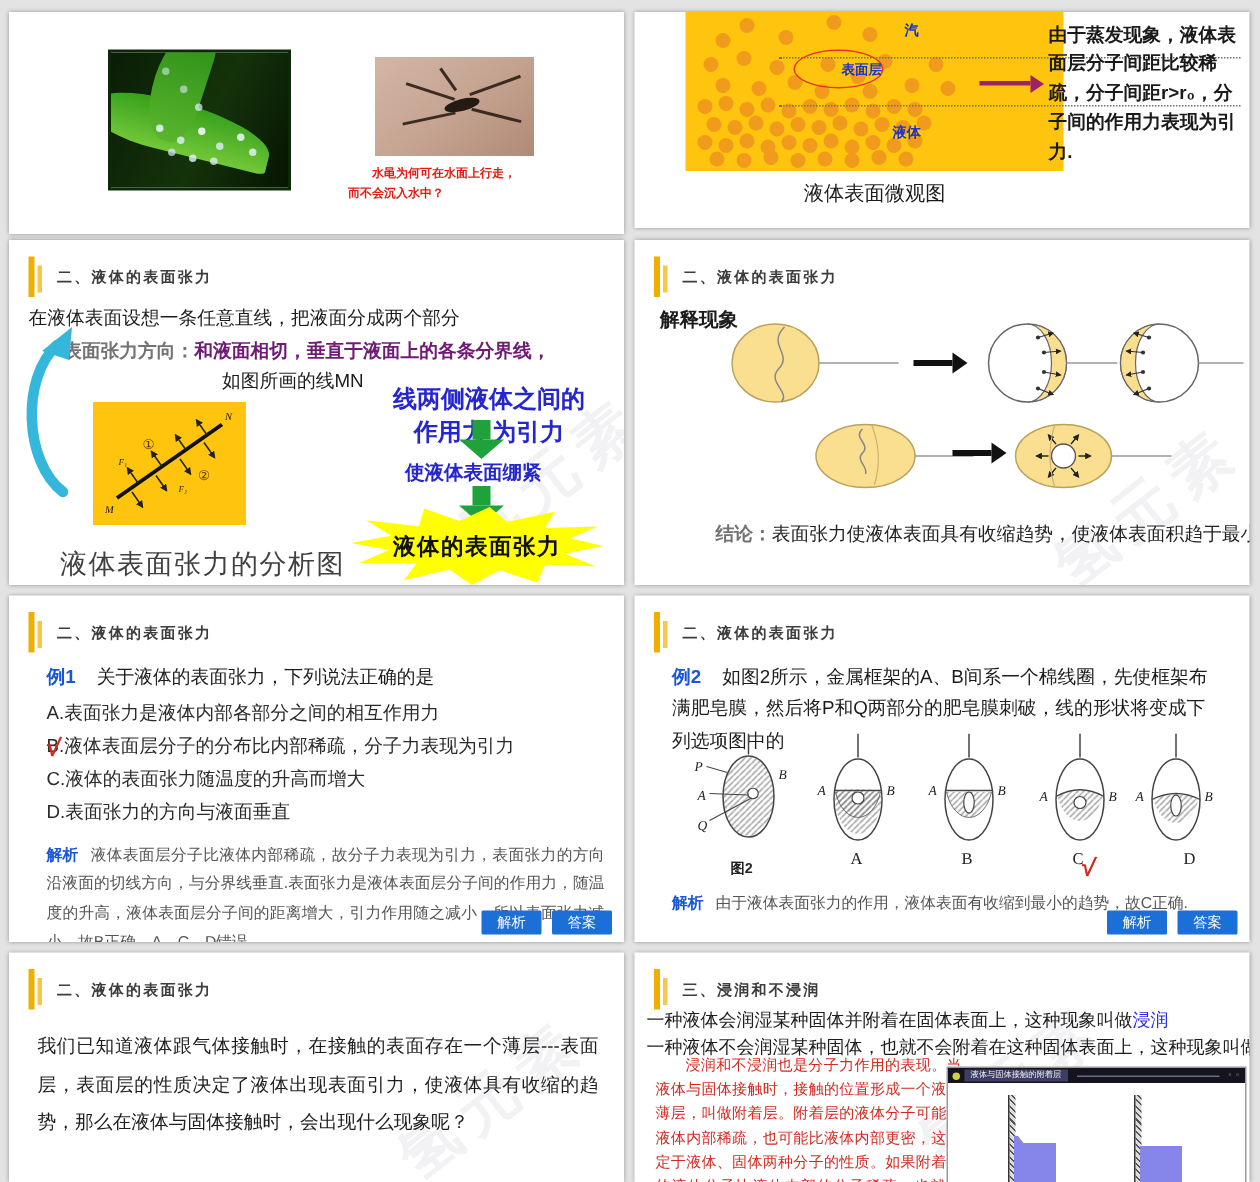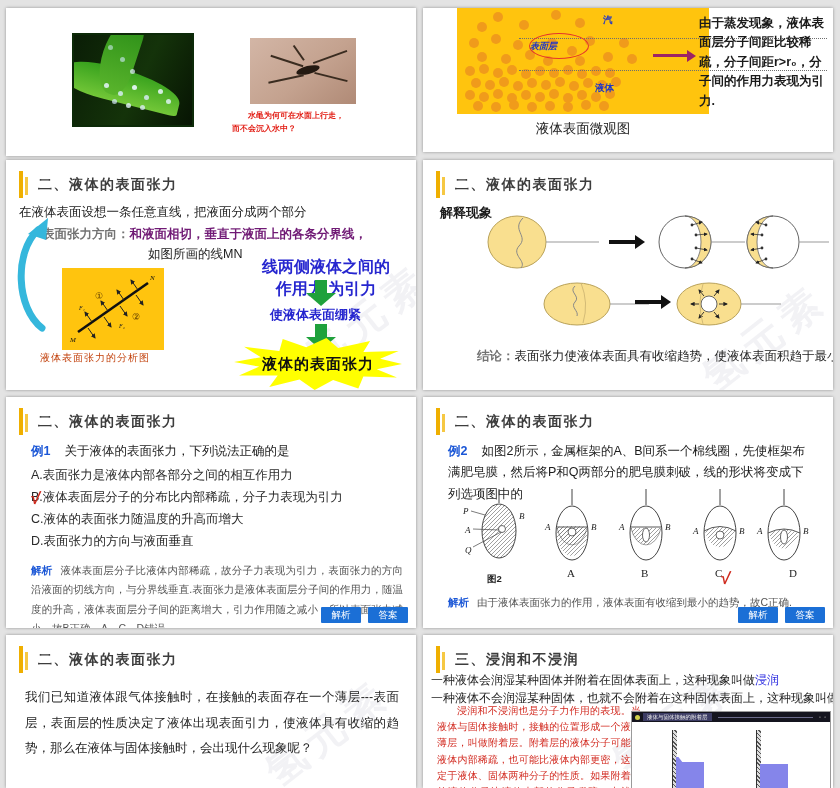--- a/index.html
+++ b/index.html
@@ -23,21 +23,21 @@
   #s8{left:423px;top:635px;height:153px}
 
   .wm{position:absolute;color:rgba(110,110,140,.09);font-size:40px;font-weight:bold;
       transform:rotate(-38deg);letter-spacing:8px;pointer-events:none;white-space:nowrap;}
 
   
   .shead{position:absolute;left:13px;top:11px;display:flex;align-items:center;}
   .bars{position:relative;width:10px;height:27px;margin-right:9px;}
   .bar-a{position:absolute;left:0;top:0;width:3.5px;height:27px;background:#EFAF00;}
   .bar-b{position:absolute;left:5.5px;top:6px;width:3.5px;height:18px;background:#F6C843;}
-  .stitle{font-size:14px;font-weight:bold;color:#3d3d3d;letter-spacing:1.5px;}
+  .stitle{font-size:10px;font-weight:bold;color:#3d3d3d;letter-spacing:1.5px;}
 
   
   .photo-leaf{position:absolute;left:66px;top:25px;width:118px;height:90px;
      background:#07160４;background:linear-gradient(115deg,#0a1d06 0%,#14330a 55%,#071403 100%);
      border:2px solid #0c2a08;overflow:hidden;}
   .leaf1{position:absolute;left:-12px;top:34px;width:120px;height:34px;background:linear-gradient(#35a01c,#73c738);
      border-radius:60% 100% 10% 60%;transform:rotate(14deg);}
   .leaf2{position:absolute;left:28px;top:-14px;width:34px;height:74px;background:linear-gradient(#2c8f18,#5ab52c);
      border-radius:80% 30% 60% 90%;transform:rotate(18deg);}
   .drops{position:absolute;left:0;top:0;width:5px;height:5px;border-radius:50%;background:transparent;
@@ -71,21 +71,21 @@
       50px 85px 0 #F09B1B,64px 82px 0 #F09B1B,78px 84px 0 #F09B1B,92px 81px 0 #F09B1B,106px 85px 0 #F09B1B,
       120px 82px 0 #F09B1B,134px 84px 0 #F09B1B,148px 81px 0 #F09B1B,16px 93px 0 #F09B1B,34px 94px 0 #F09B1B,
       52px 92px 0 #F09B1B,70px 94px 0 #F09B1B,88px 93px 0 #F09B1B,106px 94px 0 #F09B1B,124px 92px 0 #F09B1B,
       142px 93px 0 #F09B1B,12px 30px 0 #F09B1B,34px 26px 0 #F09B1B,56px 32px 0 #F09B1B,20px 44px 0 #F09B1B,
       44px 46px 0 #F09B1B,68px 42px 0 #F09B1B,90px 30px 0 #F09B1B,86px 48px 0 #F09B1B,110px 38px 0 #F09B1B,
       128px 28px 0 #F09B1B,118px 48px 0 #F09B1B,146px 44px 0 #F09B1B,162px 30px 0 #F09B1B,170px 46px 0 #F09B1B,
       36px 4px 0 #F09B1B,62px 12px 0 #F09B1B,94px 2px 0 #F09B1B,118px 10px 0 #F09B1B,20px 14px 0 #F09B1B;}
   .dl{position:absolute;left:96px;right:6px;border-top:1.5px dotted #6e6e6e;}
   .lbl-blue{position:absolute;color:#1f35c8;font-weight:bold;font-size:9.5px;}
   .surf-oval{position:absolute;left:106px;top:25px;width:58px;height:24px;border:1.5px solid #E5352B;
-     border-radius:50%;display:flex;align-items:center;justify-content:flex-start;font-style:italic;}
+     border-radius:50%;display:flex;align-items:center;justify-content:flex-end;}
   .surf-oval span{color:#1f35c8;font-weight:bold;font-size:9px;}
   .micro-cap{position:absolute;left:34px;top:112px;width:252px;text-align:center;font-size:13.5px;color:#1c1c1c;}
   .marrow{position:absolute;left:230px;top:46px;width:34px;height:3px;background:#9d2365;}
   .marrow:after{content:"";position:absolute;right:-9px;top:-4.5px;border-left:9px solid #9d2365;
      border-top:6px solid transparent;border-bottom:6px solid transparent;}
   .evap{position:absolute;left:276px;top:6px;width:130px;font-size:12.5px;font-weight:600;
      color:#1a1a1a;line-height:1.55;}
 
   
   .s3-intro{position:absolute;left:13px;top:44px;font-size:12.5px;color:#1c1c1c;}
@@ -98,21 +98,21 @@
   .garrow .stem{position:absolute;left:9px;top:0;width:12px;height:13px;background:#1FA13C;}
   .garrow .head{position:absolute;left:0;top:13px;width:0;height:0;
      border-left:15px solid transparent;border-right:15px solid transparent;border-top:13px solid #1FA13C;}
   .s3-taut{position:absolute;left:264px;top:146px;font-size:13px;font-weight:bold;color:#2626cf;}
   .star{position:absolute;left:228px;top:178px;width:168px;height:52px;background:#FFFF00;
      display:flex;align-items:center;justify-content:center;
      clip-path:polygon(100% 50%,85% 60%,97% 76%,77% 74%,74% 97%,59% 81%,48% 100%,39% 80%,21% 94%,26% 72%,3% 72%,15% 55%,0% 46%,16% 37%,6% 17%,27% 25%,29% 2%,43% 18%,55% 0%,62% 19%,81% 6%,77% 27%,98% 25%,87% 40%);}
   .star span{font-size:15px;font-weight:bold;color:#111;letter-spacing:1px;}
   .cyan-arrow{position:absolute;left:4px;top:56px;}
   .ydiag{position:absolute;left:56px;top:108px;width:102px;height:82px;}
-  .s3-cap{position:absolute;left:34px;top:191px;font-size:10px;color:#c2410c;letter-spacing:1px;}
+  .s3-cap{position:absolute;left:34px;top:204px;font-size:18px;color:#404040;letter-spacing:1px;}
 
   
   .s4-sub{position:absolute;left:17px;top:44px;font-size:13px;font-weight:bold;color:#1c1c1c;}
   .fig{position:absolute;}
   .bararrow{position:absolute;width:26px;height:4px;background:#111;}
   .bararrow:after{content:"";position:absolute;right:-10px;top:-5px;border-left:10px solid #111;
      border-top:7px solid transparent;border-bottom:7px solid transparent;}
   .s4-con{position:absolute;left:16px;top:188px;width:386px;font-size:12.5px;margin-left:38px;}
   .s4-con b{font-weight:bold;}
 

